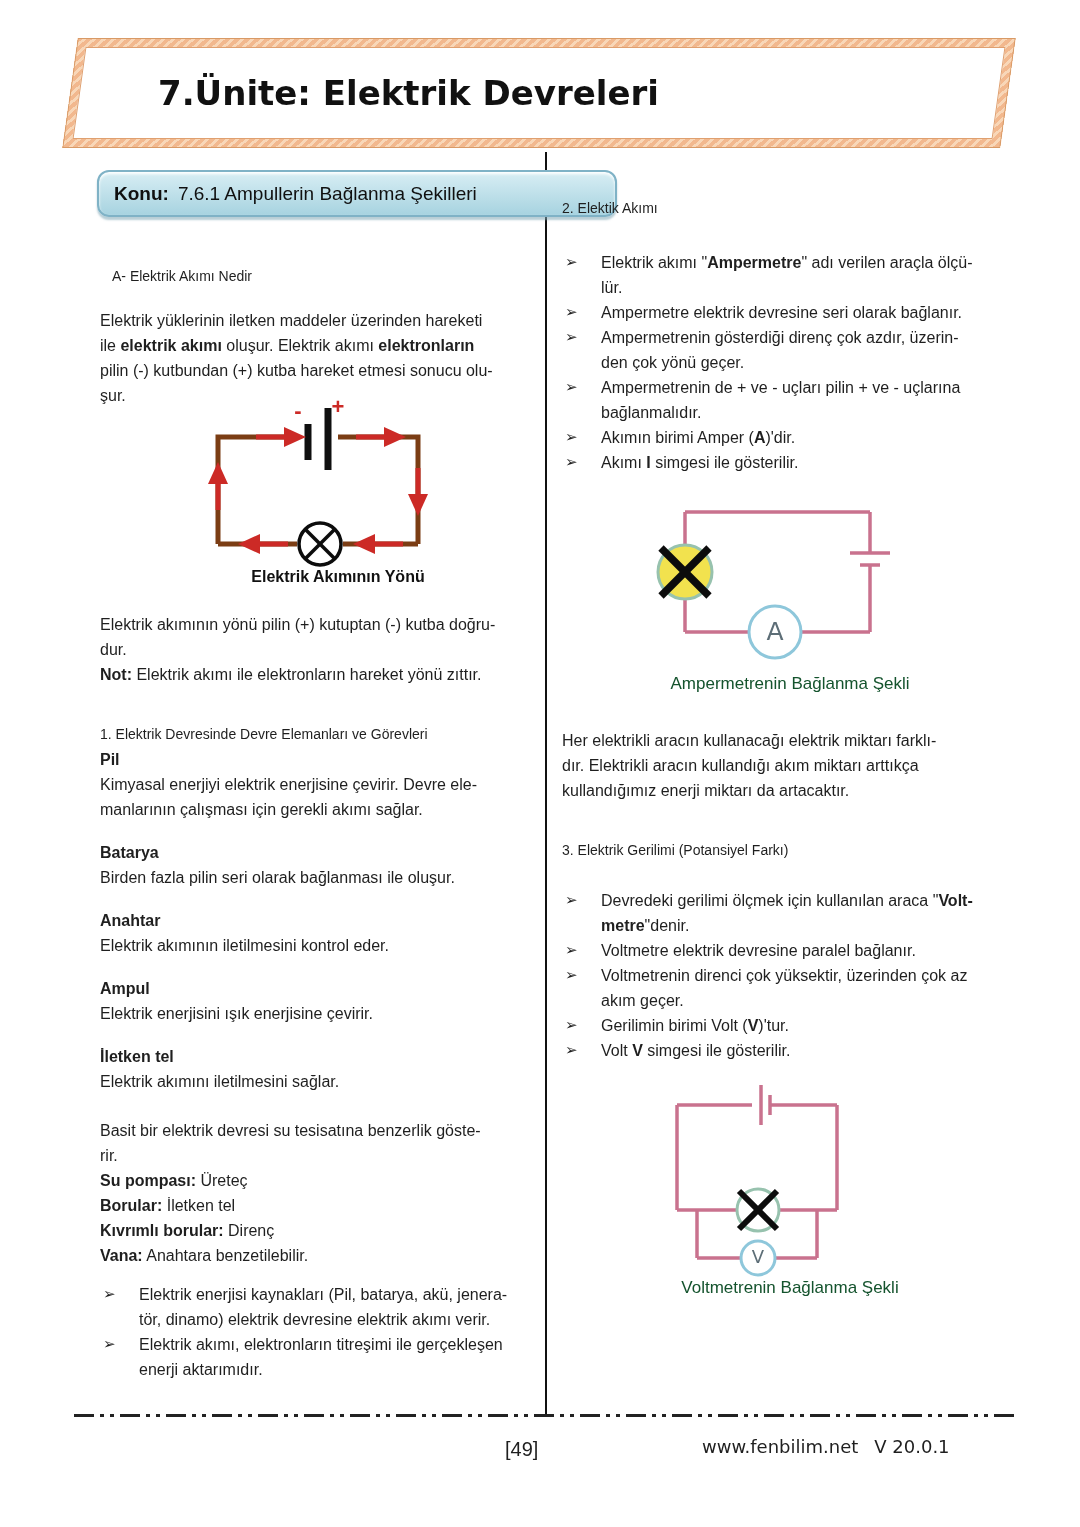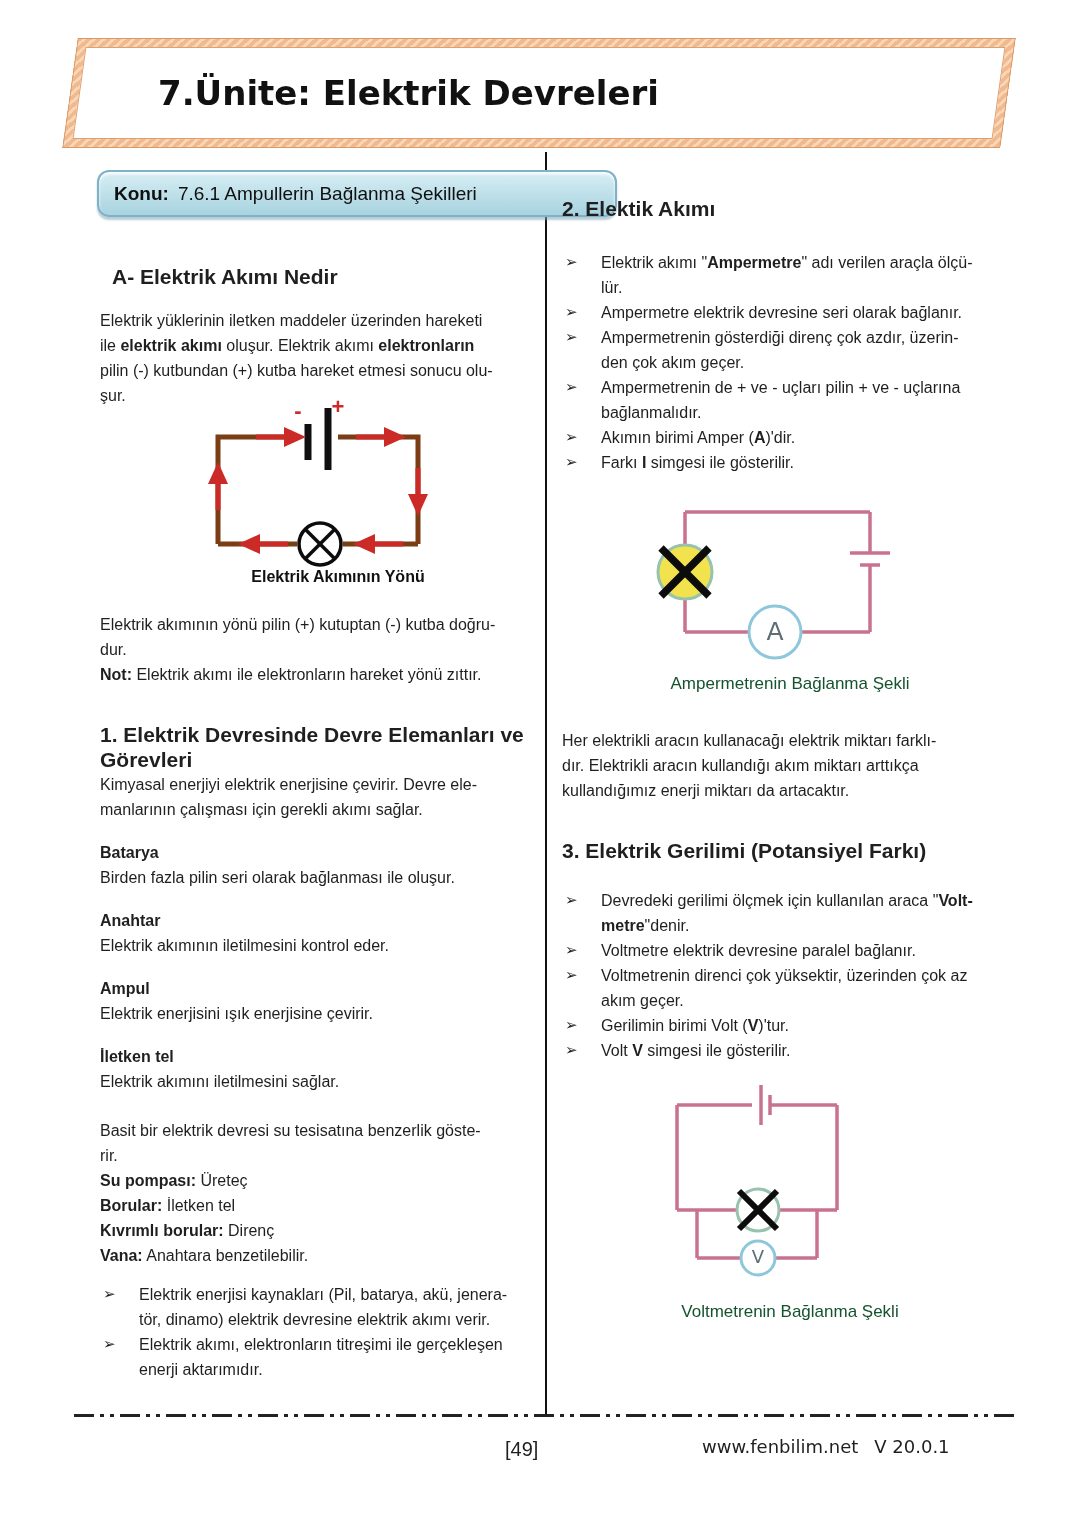--- a/index.html
+++ b/index.html
@@ -30,21 +30,21 @@
     border:2px solid var(--konu-border); border-radius:12px;
     background:linear-gradient(180deg, var(--konu-bg-top) 0%, var(--konu-bg-bottom) 100%);
     box-shadow:0 3px 2px rgba(125,165,180,.55), inset 0 2px 3px #ffffff;
     display:flex; align-items:center; padding-left:15px;
     font-size:19px; color:#101010;
   }
   .konu .lbl { font-weight:bold; margin-right:9px; }
   
   .divider { position:absolute; left:545px; top:152px; width:2px; height:1262px; background:#111; }
   .tb { position:absolute; font-size:16px; line-height:25px; }
-  .h  { font-weight:bold; font-size:21px; }
+  .h  { font-weight:normal; font-size:14px; }
   .term { font-weight:bold; }
   .term.gap { margin-top:18px; }
   .blist { position:absolute; }
   .bl { display:flex; }
   .bl .mk { width:36px; flex:0 0 36px; font-family:"DejaVu Sans",sans-serif; font-size:15px; line-height:25px; }
   .bl .bt { flex:1; font-size:16px; line-height:25px; }
   
   .diag { position:absolute; }
   .diag svg { position:absolute; left:0; top:0; }
   .dlabel { position:absolute; text-align:center; }
@@ -113,20 +113,21 @@
     </svg>
     <span class="dlabel sign" style="left:122px; top:2px; width:16px;">-</span>
     <span class="dlabel sign" style="left:162px; top:-2px; width:16px;">+</span>
     <div class="cap-bold" style="left:0; top:172px; width:340px;">Elektrik Akımının Yönü</div>
   </div>
 
   <div class="tb" style="left:100px; top:612px; width:448px;"><span>Elektrik akımının yönü pilin (+) kutuptan (-) kutba doğru-</span><br><span>dur.</span><br><span style="font-weight: bold;">Not:</span><span> Elektrik akımı ile elektronların hareket yönü zıttır.</span></div>
 
   <div class="tb" style="left:100px; top:722px; width:448px;">
     <div class="h">1. Elektrik Devresinde Devre Elemanları ve Görevleri</div>
+    <div class="term">Pil</div>
     <div><span>Kimyasal enerjiyi elektrik enerjisine çevirir. Devre ele-</span><br><span>manlarının çalışması için gerekli akımı sağlar.</span></div>
     <div class="term gap">Batarya</div>
     <div><span>Birden fazla pilin seri olarak bağlanması ile oluşur.</span></div>
     <div class="term gap">Anahtar</div>
     <div><span>Elektrik akımının iletilmesini kontrol eder.</span></div>
     <div class="term gap">Ampul</div>
     <div><span>Elektrik enerjisini ışık enerjisine çevirir.</span></div>
     <div class="term gap">İletken tel</div>
     <div><span>Elektrik akımını iletilmesini sağlar.</span></div>
   </div>
@@ -150,33 +151,33 @@
     <div class="bl">
       <span class="mk">➢</span>
       <div class="bt"><span>Elektrik akımı "</span><span style="font-weight: bold;">Ampermetre</span><span>" adı verilen araçla ölçü-</span><br><span>lür.</span></div>
     </div>
     <div class="bl">
       <span class="mk">➢</span>
       <div class="bt"><span>Ampermetre elektrik devresine seri olarak bağlanır.</span></div>
     </div>
     <div class="bl">
       <span class="mk">➢</span>
-      <div class="bt"><span>Ampermetrenin gösterdiği direnç çok azdır, üzerin-</span><br><span>den çok akım geçer.</span></div>
+      <div class="bt"><span>Ampermetrenin gösterdiği direnç çok azdır, üzerin-</span><br><span>den çok yönü geçer.</span></div>
     </div>
     <div class="bl">
       <span class="mk">➢</span>
       <div class="bt"><span>Ampermetrenin de + ve -  uçları pilin + ve - uçlarına</span><br><span>bağlanmalıdır.</span></div>
     </div>
     <div class="bl">
       <span class="mk">➢</span>
       <div class="bt"><span>Akımın birimi Amper (</span><span style="font-weight: bold;">A</span><span>)'dir.</span></div>
     </div>
     <div class="bl">
       <span class="mk">➢</span>
-      <div class="bt"><span>Farkı </span><span style="font-weight: bold;">I</span><span> simgesi ile gösterilir.</span></div>
+      <div class="bt"><span>Akımı </span><span style="font-weight: bold;">I</span><span> simgesi ile gösterilir.</span></div>
     </div>
   </div>
 
   <div class="diag" style="left:640px; top:492px; width:300px; height:215px;">
     <svg width="300" height="215" viewBox="0 0 300 215">
       <path d="M45,20 L230,20" style="stroke:var(--wire-pink)" stroke-width="3.5" fill="none"></path>
       <path d="M45,20 L45,53" style="stroke:var(--wire-pink)" stroke-width="3.5" fill="none"></path>
       <path d="M45,107 L45,140" style="stroke:var(--wire-pink)" stroke-width="3.5" fill="none"></path>
       <path d="M230,20 L230,61" style="stroke:var(--wire-pink)" stroke-width="3.5" fill="none"></path>
       <path d="M230,73 L230,140" style="stroke:var(--wire-pink)" stroke-width="3.5" fill="none"></path>
@@ -239,21 +240,21 @@
       <line x1="99" y1="113" x2="137" y2="151" stroke="#0c0c0c" stroke-width="6"></line>
       <line x1="137" y1="113" x2="99" y2="151" stroke="#0c0c0c" stroke-width="6"></line>
 
       <path d="M57,132 L57,180" style="stroke:var(--wire-pink)" stroke-width="3.5" fill="none"></path>
       <path d="M177,132 L177,180" style="stroke:var(--wire-pink)" stroke-width="3.5" fill="none"></path>
       <path d="M57,180 L101,180" style="stroke:var(--wire-pink)" stroke-width="3.5" fill="none"></path>
       <path d="M135,180 L177,180" style="stroke:var(--wire-pink)" stroke-width="3.5" fill="none"></path>
       <circle cx="118" cy="180" r="17" fill="#ffffff" style="stroke:var(--meter-ring)" stroke-width="3"></circle>
     </svg>
     <span class="dlabel meter-letter" style="left:104px; top:168px; width:28px; font-size:18px;">V</span>
-    <div class="cap" style="left:0; top:224px; width:300px;">Voltmetrenin Bağlanma Şekli</div>
+    <div class="cap" style="left:0; top:200px; width:300px;">Voltmetrenin Bağlanma Şekli</div>
   </div>
 
   <div class="dashline"></div>
   <div class="pagenum">[49]</div>
   <div class="sitefoot">
     <span>www.fenbilim.net</span>
     <span>V 20.0.1</span>
   </div>
 
 </div>

